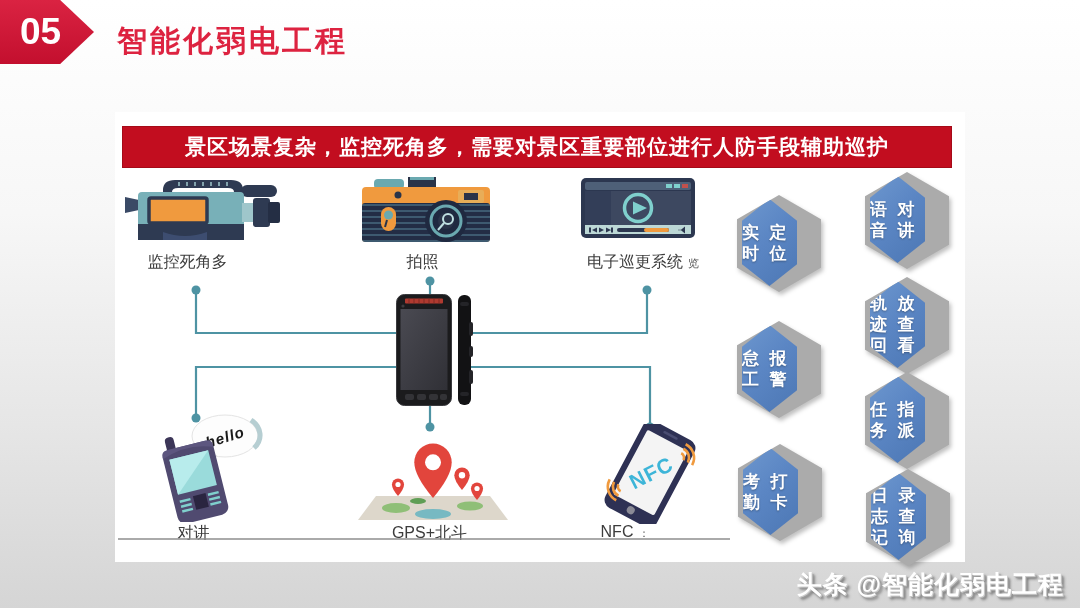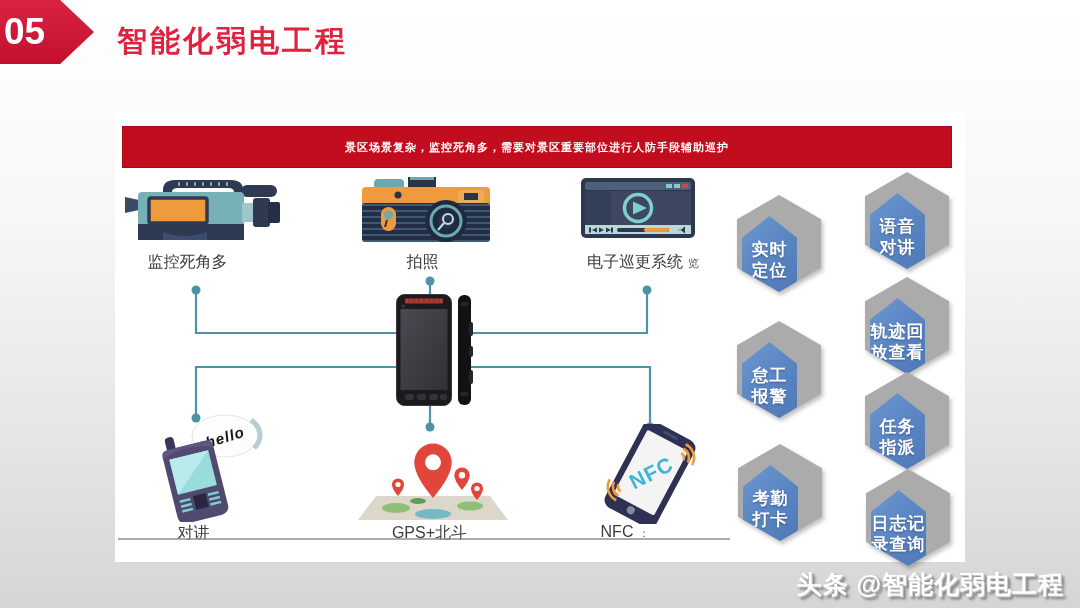--- a/index.html
+++ b/index.html
@@ -10,51 +10,51 @@
   }
   .abs{position:absolute;}
 
   
   .badge{
     left:0;top:7;width:94px;height:64px;
     clip-path:polygon(0 0,64% 0,100% 50%,64% 100%,0 100%);
     background:linear-gradient(180deg,#da2342,#c30f2e);
     color:#fff;font-size:37px;font-weight:bold;
     display:flex;align-items:center;justify-content:flex-start;
-    padding-left:4px;box-sizing:border-box;
+    padding-left:20px;box-sizing:border-box;
   }
   .title{
     left:117px;top:21px;font-size:30px;font-weight:bold;color:#dd2340;letter-spacing:3px;
   }
 
   
   .panel{left:115px;top:112px;width:850px;height:450px;background:#ffffff;}
 
   .banner{
     left:122px;top:126px;width:830px;height:42px;
     background:#c20d1f;border:1px solid #a50a18;box-sizing:border-box;
     display:flex;align-items:center;justify-content:center;
   }
-  .banner span{color:#fff;font-size:11px;font-weight:bold;letter-spacing:1px;}
+  .banner span{color:#fff;font-size:21px;font-weight:bold;letter-spacing:1px;}
 
   .item-label{
     font-size:16px;color:#3c3c3c;text-align:center;font-weight:500;
   }
   .item-label .sfx{font-size:11px;color:#555;margin-left:5px;}
 
   .divider{left:118px;top:538px;width:612px;height:2px;background:#8e8e8e;opacity:.75;}
 
   
   .hex{width:84px;height:97px;filter:drop-shadow(2px 3px 2px rgba(0,0,0,0.25));}
   .hex-border{width:84px;height:97px;background:#ababab;
     clip-path:polygon(50% 0%,100% 25%,100% 75%,50% 100%,0% 75%,0% 25%);}
-  .hex-fill{position:absolute;left:5px;top:21px;width:55px;height:87px;
+  .hex-fill{position:absolute;left:5px;top:4px;width:55px;height:87px;
     clip-path:polygon(50% 0%,100% 25%,100% 75%,50% 100%,0% 75%,0% 25%);
     background:linear-gradient(135deg,#6d97ce 0%,#5b86c4 45%,#4c77b4 100%);
-    display:flex;flex-direction:column;align-items:center;justify-content:center;}
+    display:flex;flex-direction:row;align-items:center;justify-content:center;}
   .hex-fill span{display:block;color:#fff;font-size:17px;font-weight:bold;line-height:21px;
     letter-spacing:1px;text-shadow:0 1px 2px rgba(0,0,0,.3);}
 
   .watermark{
     right:16px;top:568px;font-size:25px;font-weight:bold;color:#fff;letter-spacing:1px;
     text-shadow:1px 1px 0 #c9c9c9,2px 2px 1px #9a9a9a,3px 3px 3px rgba(80,80,80,.8);
   }
 </style>
 </head>
 <body>

